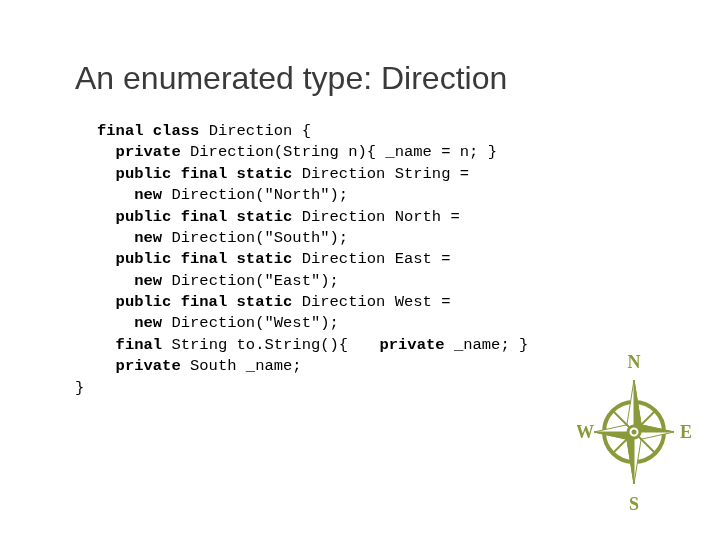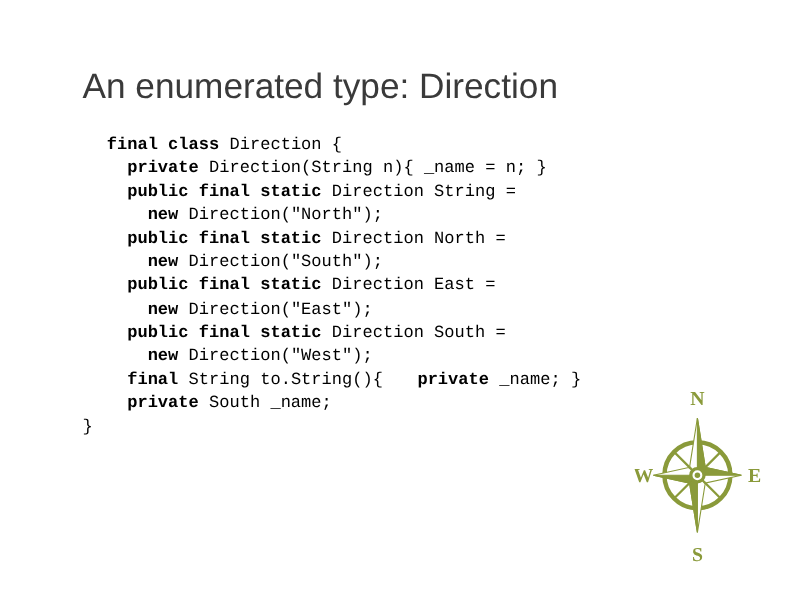--- a/index.html
+++ b/index.html
@@ -46,21 +46,21 @@
   <h1 class="title">An enumerated type: Direction</h1>
 
   <div class="code-block"><span class="kw">final class </span><span>Direction {</span>
 <span class="kw">  private </span><span>Direction(String n){ _name = n; }</span>
 <span class="kw">  public final static </span><span>Direction String =</span>
 <span class="kw">    new </span><span>Direction("North");</span>
 <span class="kw">  public final static </span><span>Direction North =</span>
 <span class="kw">    new </span><span>Direction("South");</span>
 <span class="kw">  public final static </span><span>Direction East =</span>
 <span class="kw">    new </span><span>Direction("East");</span>
-<span class="kw">  public final static </span><span>Direction South =</span>
+<span class="kw">  public final static </span><span>Direction West =</span>
 <span class="kw">    new </span><span>Direction("West");</span>
 <span class="kw">  final </span><span>String to.String(){ </span><span class="kw">private </span><span>_name; }</span>
 <span class="kw">  private </span><span>South _name;</span>
 <span>}</span></div>
 
   <div class="compass">
     <svg viewBox="0 0 115 160" width="115" height="160">
       <g fill="#8a9a3a" stroke="#8a9a3a">
 
         <text x="57" y="16" text-anchor="middle" font-family="Georgia, serif" font-size="18" font-weight="bold" stroke="none">N</text>

